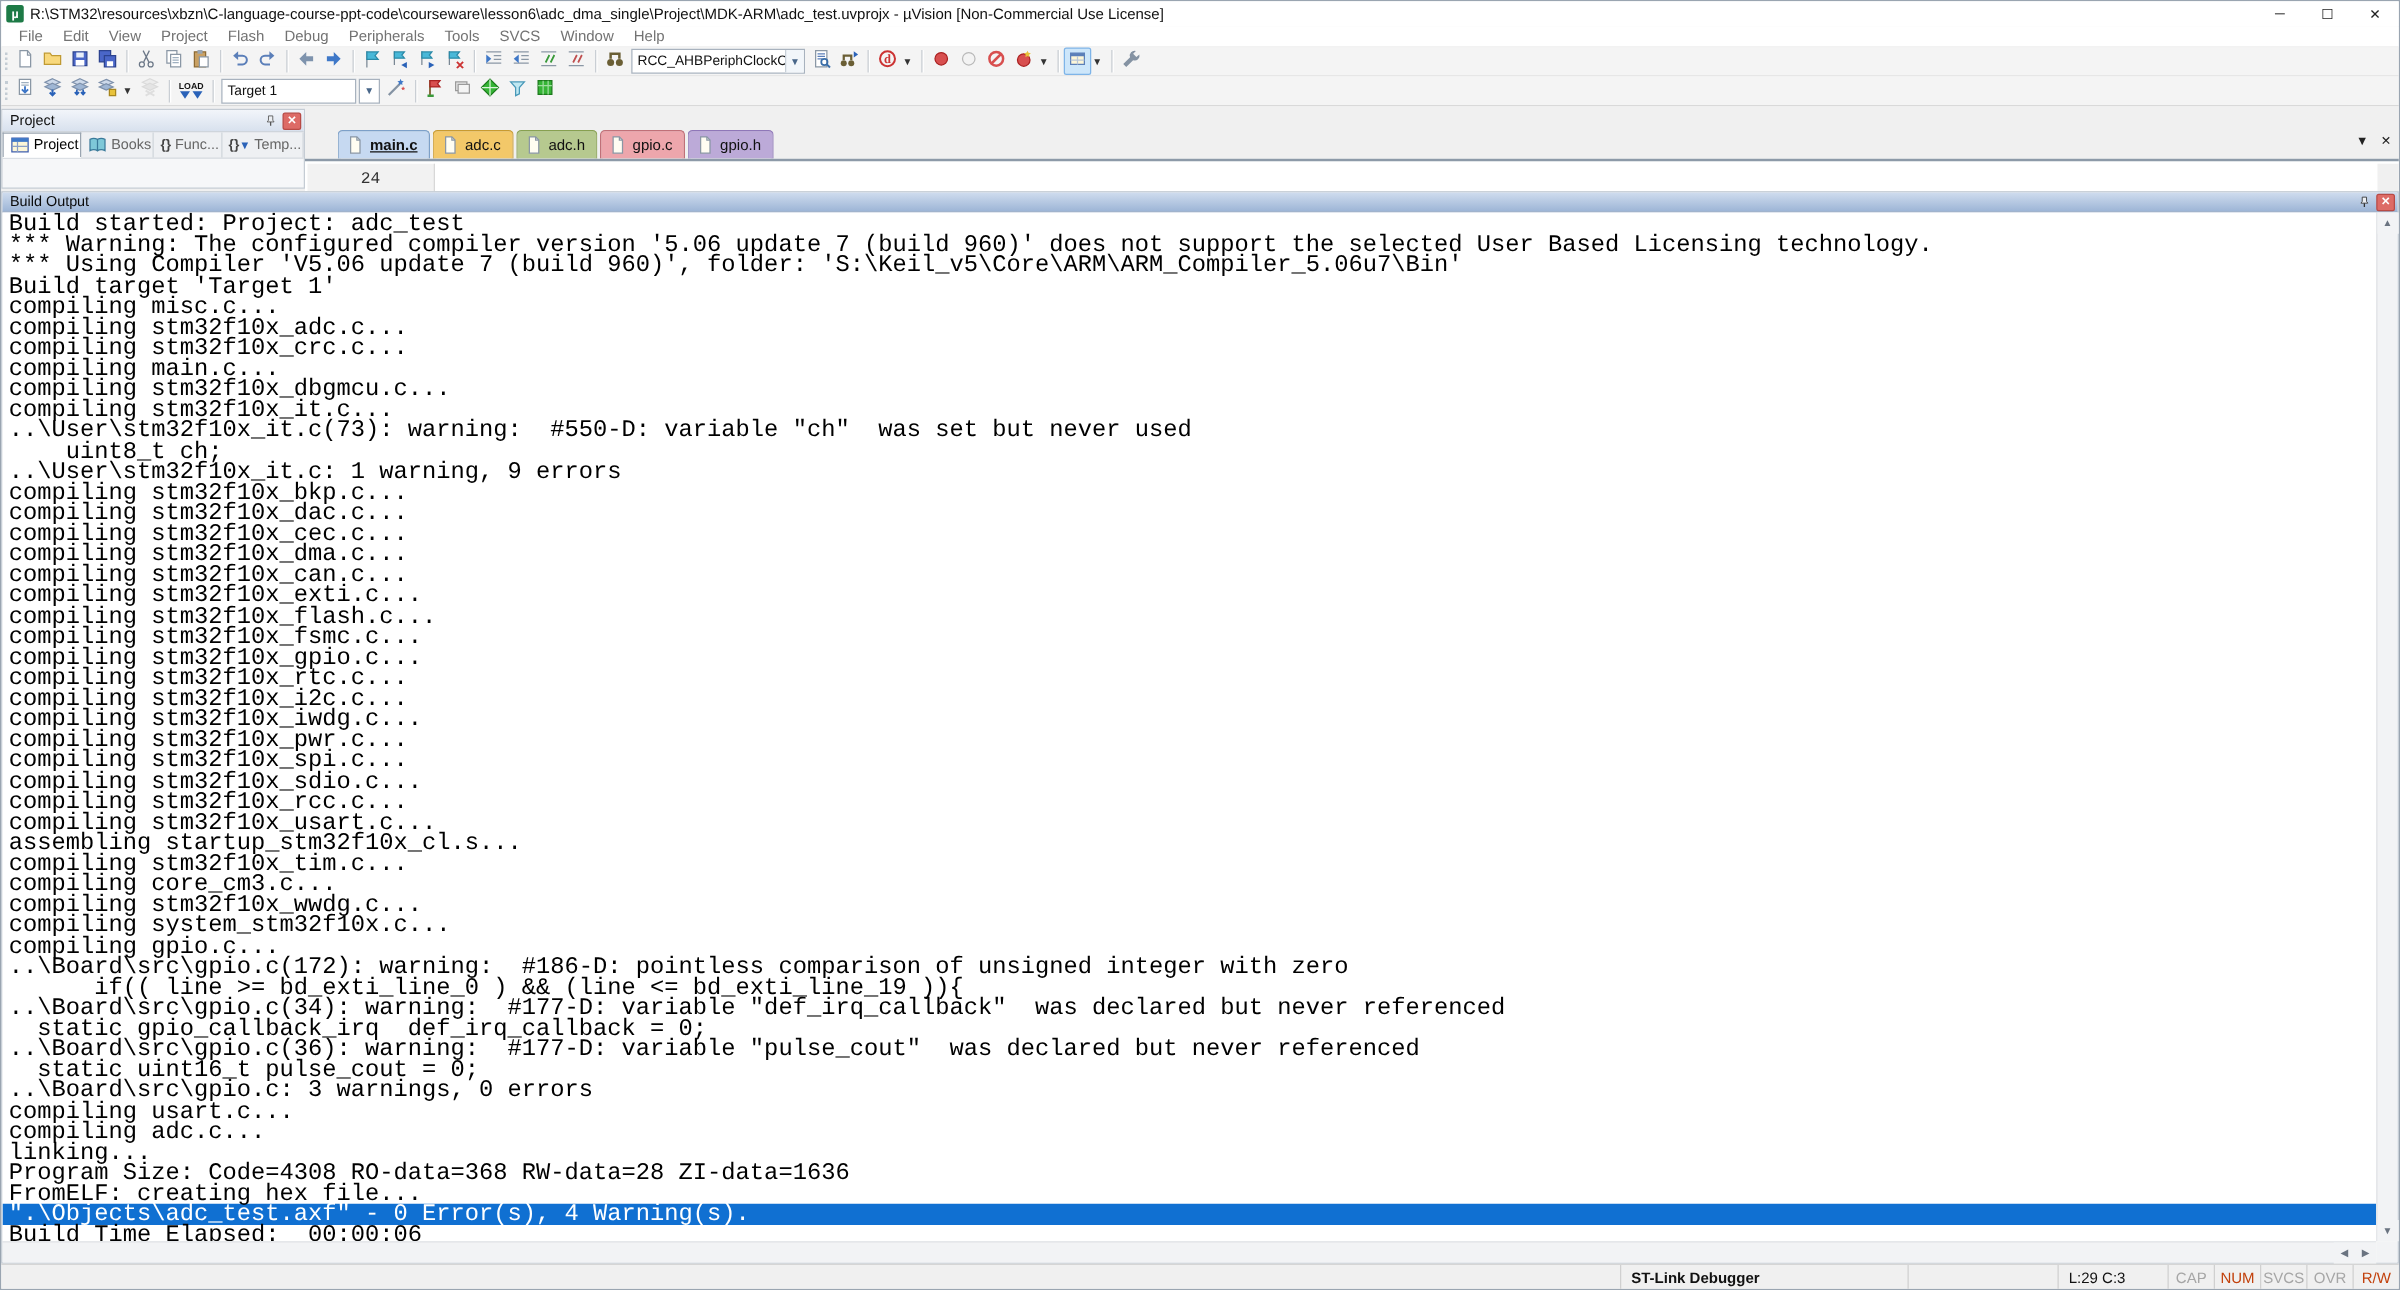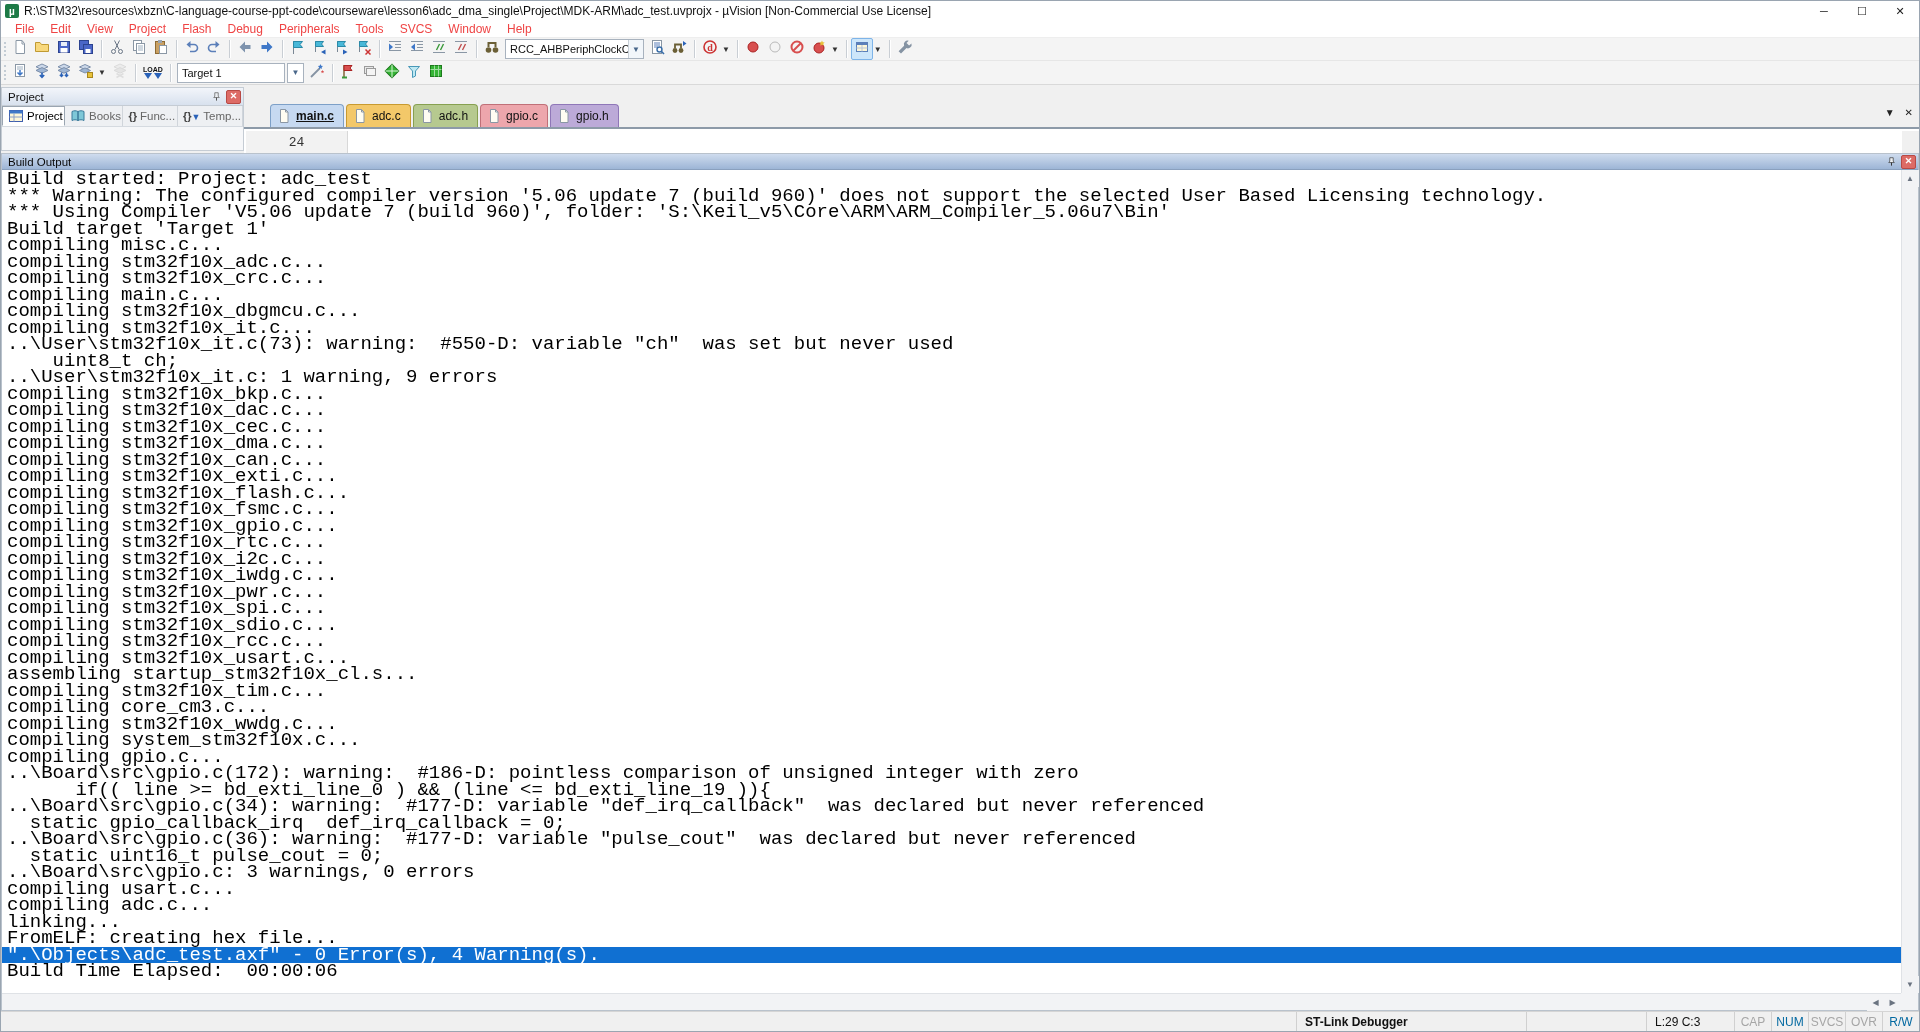--- a/index.html
+++ b/index.html
@@ -10,21 +10,21 @@
   
   .titlebar { height:20px; background:#ffffff; display:flex; align-items:center; padding-left:4px; }
   .app-icon { width:14px; height:14px; background:#1d7a46; border-radius:2px; color:#fff; font-size:10px; font-weight:bold;
               display:flex; align-items:center; justify-content:center; margin-right:5px; }
   .title-text { font-size:12px; color:#111; white-space:nowrap; overflow:hidden; flex:1; }
   .win-controls { display:flex; height:20px; }
   .win-btn { width:38px; height:20px; display:flex; align-items:center; justify-content:center; font-size:11px; color:#222; }
 
   
   .menubar { height:17px; background:#ffffff; display:flex; align-items:center; padding-left:6px; border-bottom:1px solid #eee; }
-  .menu-item { font-size:12px; padding:0 8px; color:#ef4444; white-space:nowrap;text-align:right; }
+  .menu-item { font-size:12px; padding:0 8px; color:#737373; white-space:nowrap;text-align:right; }
 
   
   .toolbar { display:flex; align-items:center; background:#f4f4f4; padding:1px 2px 1px 8px; position:relative; }
   .toolbar.tb1 { height:23px; border-bottom:1px solid #e6e6e6; }
   .toolbar.tb2 { height:24px; border-bottom:1px solid #d9d9d9; }
   .toolbar::before { content:""; position:absolute; left:3px; top:4px; bottom:4px; border-left:2px dotted #c3ccd4; }
   .tb-btn { width:22px; height:22px; display:flex; align-items:center; justify-content:center; border:1px solid transparent; border-radius:2px; background:transparent; }
   .tb-btn.disabled { opacity:.45; filter:grayscale(1); }
   .tb-btn.active-tool { background:#cde6fa; border-color:#7eb4e8; }
   .tb-sep { width:1px; height:18px; background:#c9ced4; margin:0 4px; box-shadow:1px 0 0 #ffffff; }
@@ -78,21 +78,21 @@
   .scroll-corner { position:absolute; right:0; bottom:0; width:17px; height:17px; background:#f2f3f5; }
 
   
   .statusbar { position:absolute; left:0; bottom:0; right:0; height:20px; background:#f0f0f0; border-top:1px solid #d5d5d5; display:flex; align-items:stretch; font-size:12px; }
   .sb-spacer { flex:1; }
   .sb-cell { display:flex; align-items:center; padding:0 8px; border-left:1px solid #d0d0d0; color:#111; white-space:nowrap; }
   .sb-cell.empty { width:120px; }
   .sb-cell.debugger { width:230px;font-weight:bold; }
   .sb-cell.cursor { width:88px; }
   .sb-ind { width:37px; display:flex; align-items:center; justify-content:center; border-left:1px solid #d0d0d0; color:#a6a6a6; }
-  .sb-ind.on { color:#0369a1; }
+  .sb-ind.on { color:#c2410c; }
 </style>
 </head>
 <body>
 
 <div id="app">
 
   <div class="titlebar">
     <div class="app-icon">µ</div>
     <div class="title-text">R:\STM32\resources\xbzn\C-language-course-ppt-code\courseware\lesson6\adc_dma_single\Project\MDK-ARM\adc_test.uvprojx - µVision  [Non-Commercial Use License]</div>
     <div class="win-controls">
@@ -562,20 +562,21 @@
         <div class="bo-line">..\Board\src\gpio.c(172): warning:  #186-D: pointless comparison of unsigned integer with zero</div>
         <div class="bo-line">      if(( line &gt;= bd_exti_line_0 ) &amp;&amp; (line &lt;= bd_exti_line_19 )){</div>
         <div class="bo-line">..\Board\src\gpio.c(34): warning:  #177-D: variable "def_irq_callback"  was declared but never referenced</div>
         <div class="bo-line">  static gpio_callback_irq  def_irq_callback = 0;</div>
         <div class="bo-line">..\Board\src\gpio.c(36): warning:  #177-D: variable "pulse_cout"  was declared but never referenced</div>
         <div class="bo-line">  static uint16_t pulse_cout = 0;</div>
         <div class="bo-line">..\Board\src\gpio.c: 3 warnings, 0 errors</div>
         <div class="bo-line">compiling usart.c...</div>
         <div class="bo-line">compiling adc.c...</div>
         <div class="bo-line">linking...</div>
+        <div class="bo-line">Program Size: Code=4308 RO-data=368 RW-data=28 ZI-data=1636</div>
         <div class="bo-line">FromELF: creating hex file...</div>
         <div class="bo-line hl" style="background: rgb(16, 112, 210);">".\Objects\adc_test.axf" - 0 Error(s), 4 Warning(s).</div>
         <div class="bo-line">Build Time Elapsed:  00:00:06</div>
       </div>
     <div class="vscroll">
       <span class="sc-arrow">▲</span>
       <span class="sc-arrow">▼</span>
     </div>
     <div class="hscroll">
       <span class="sc-arrow">◀</span>

